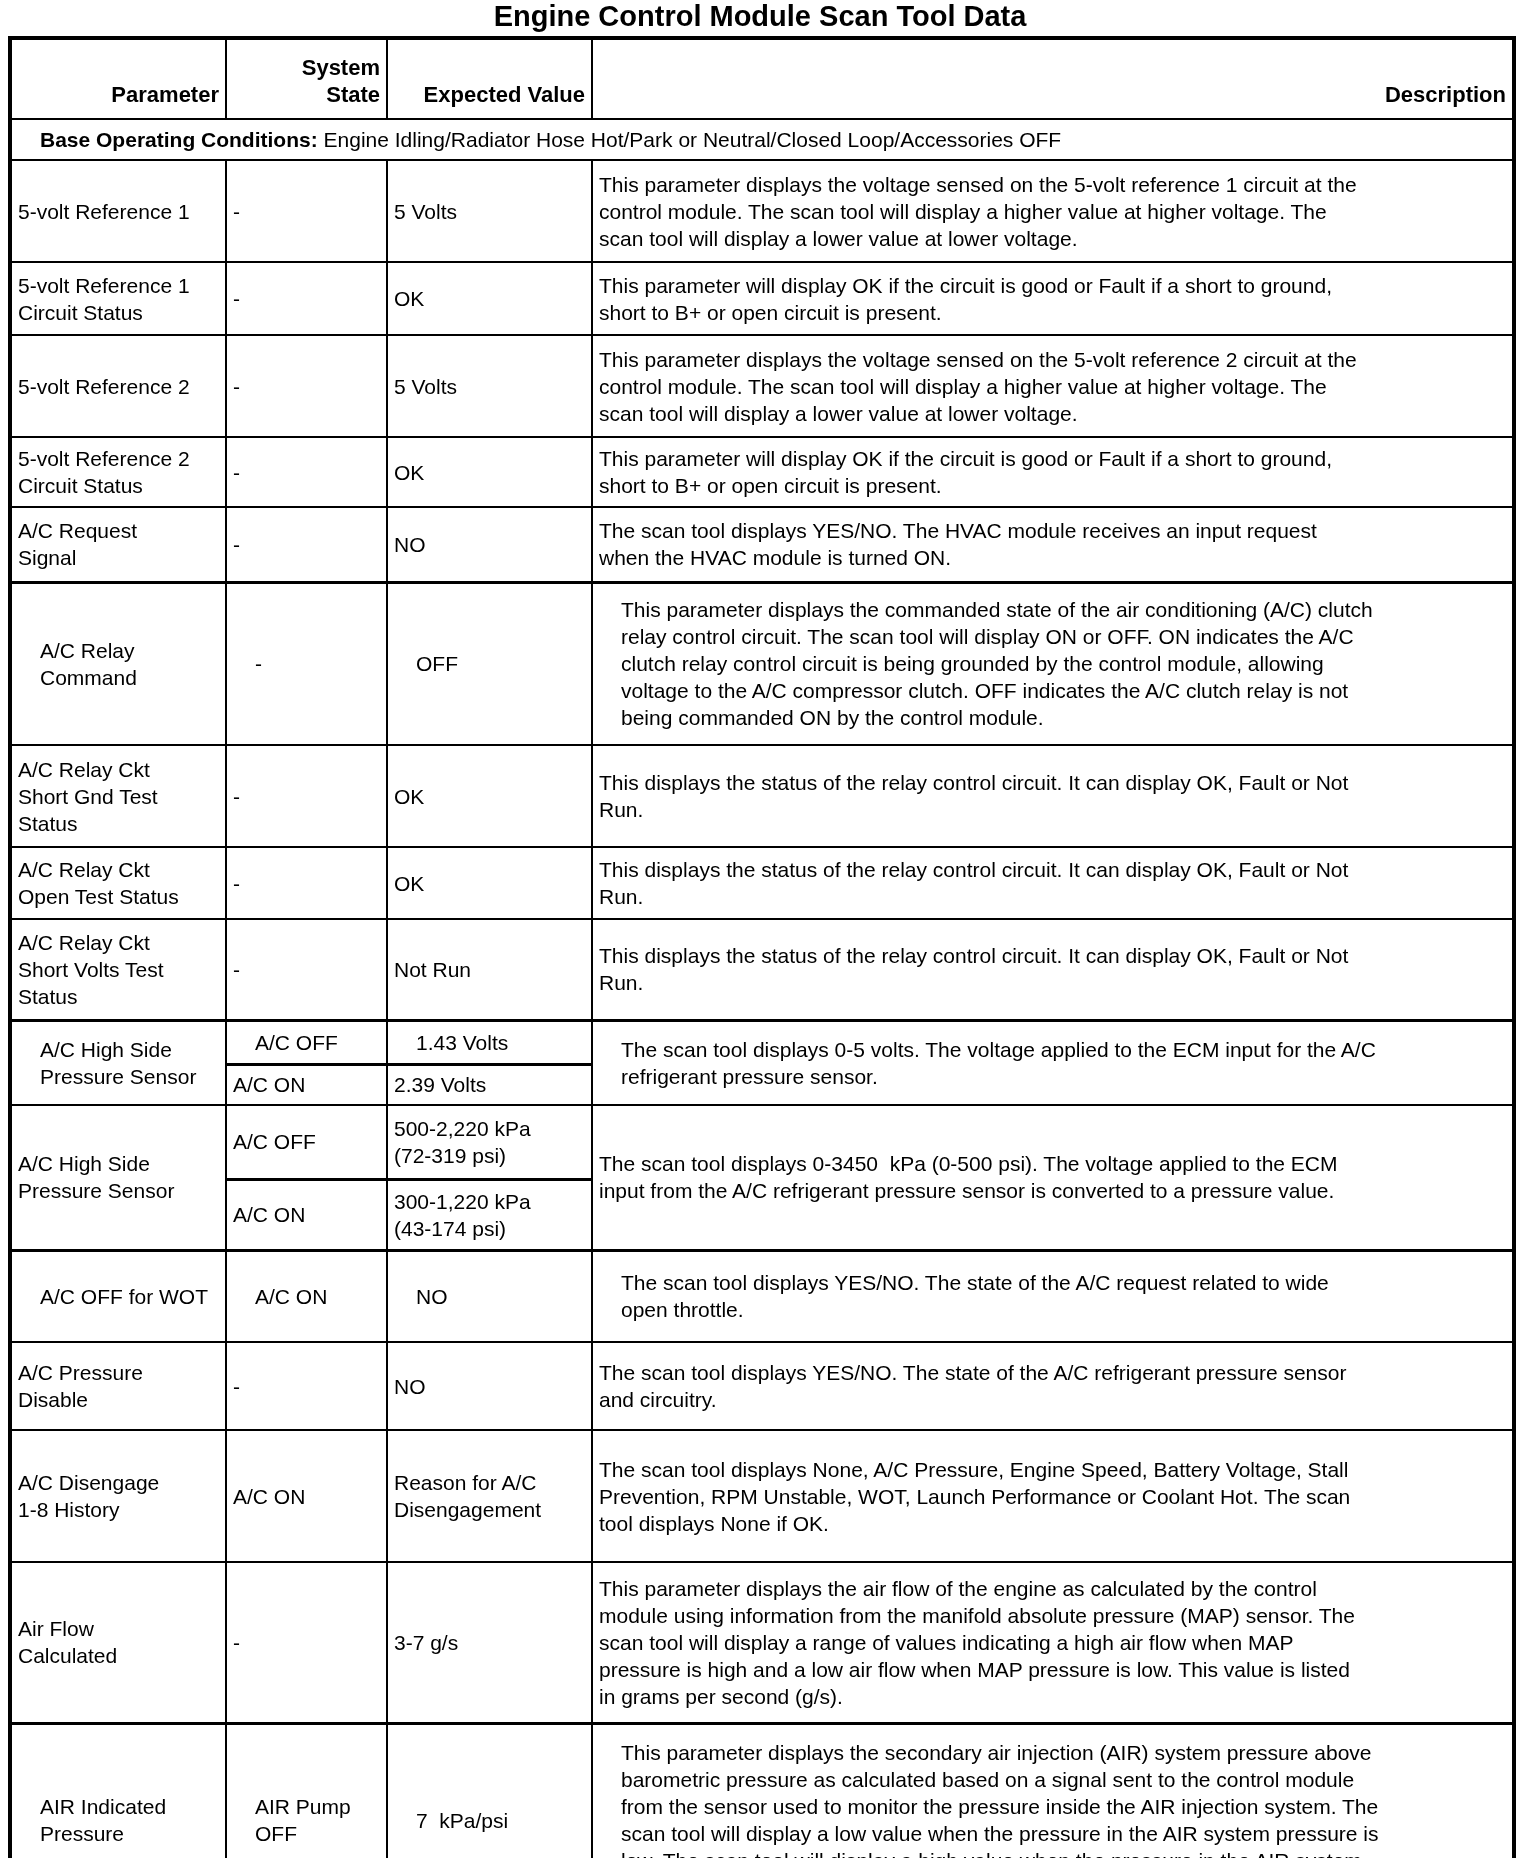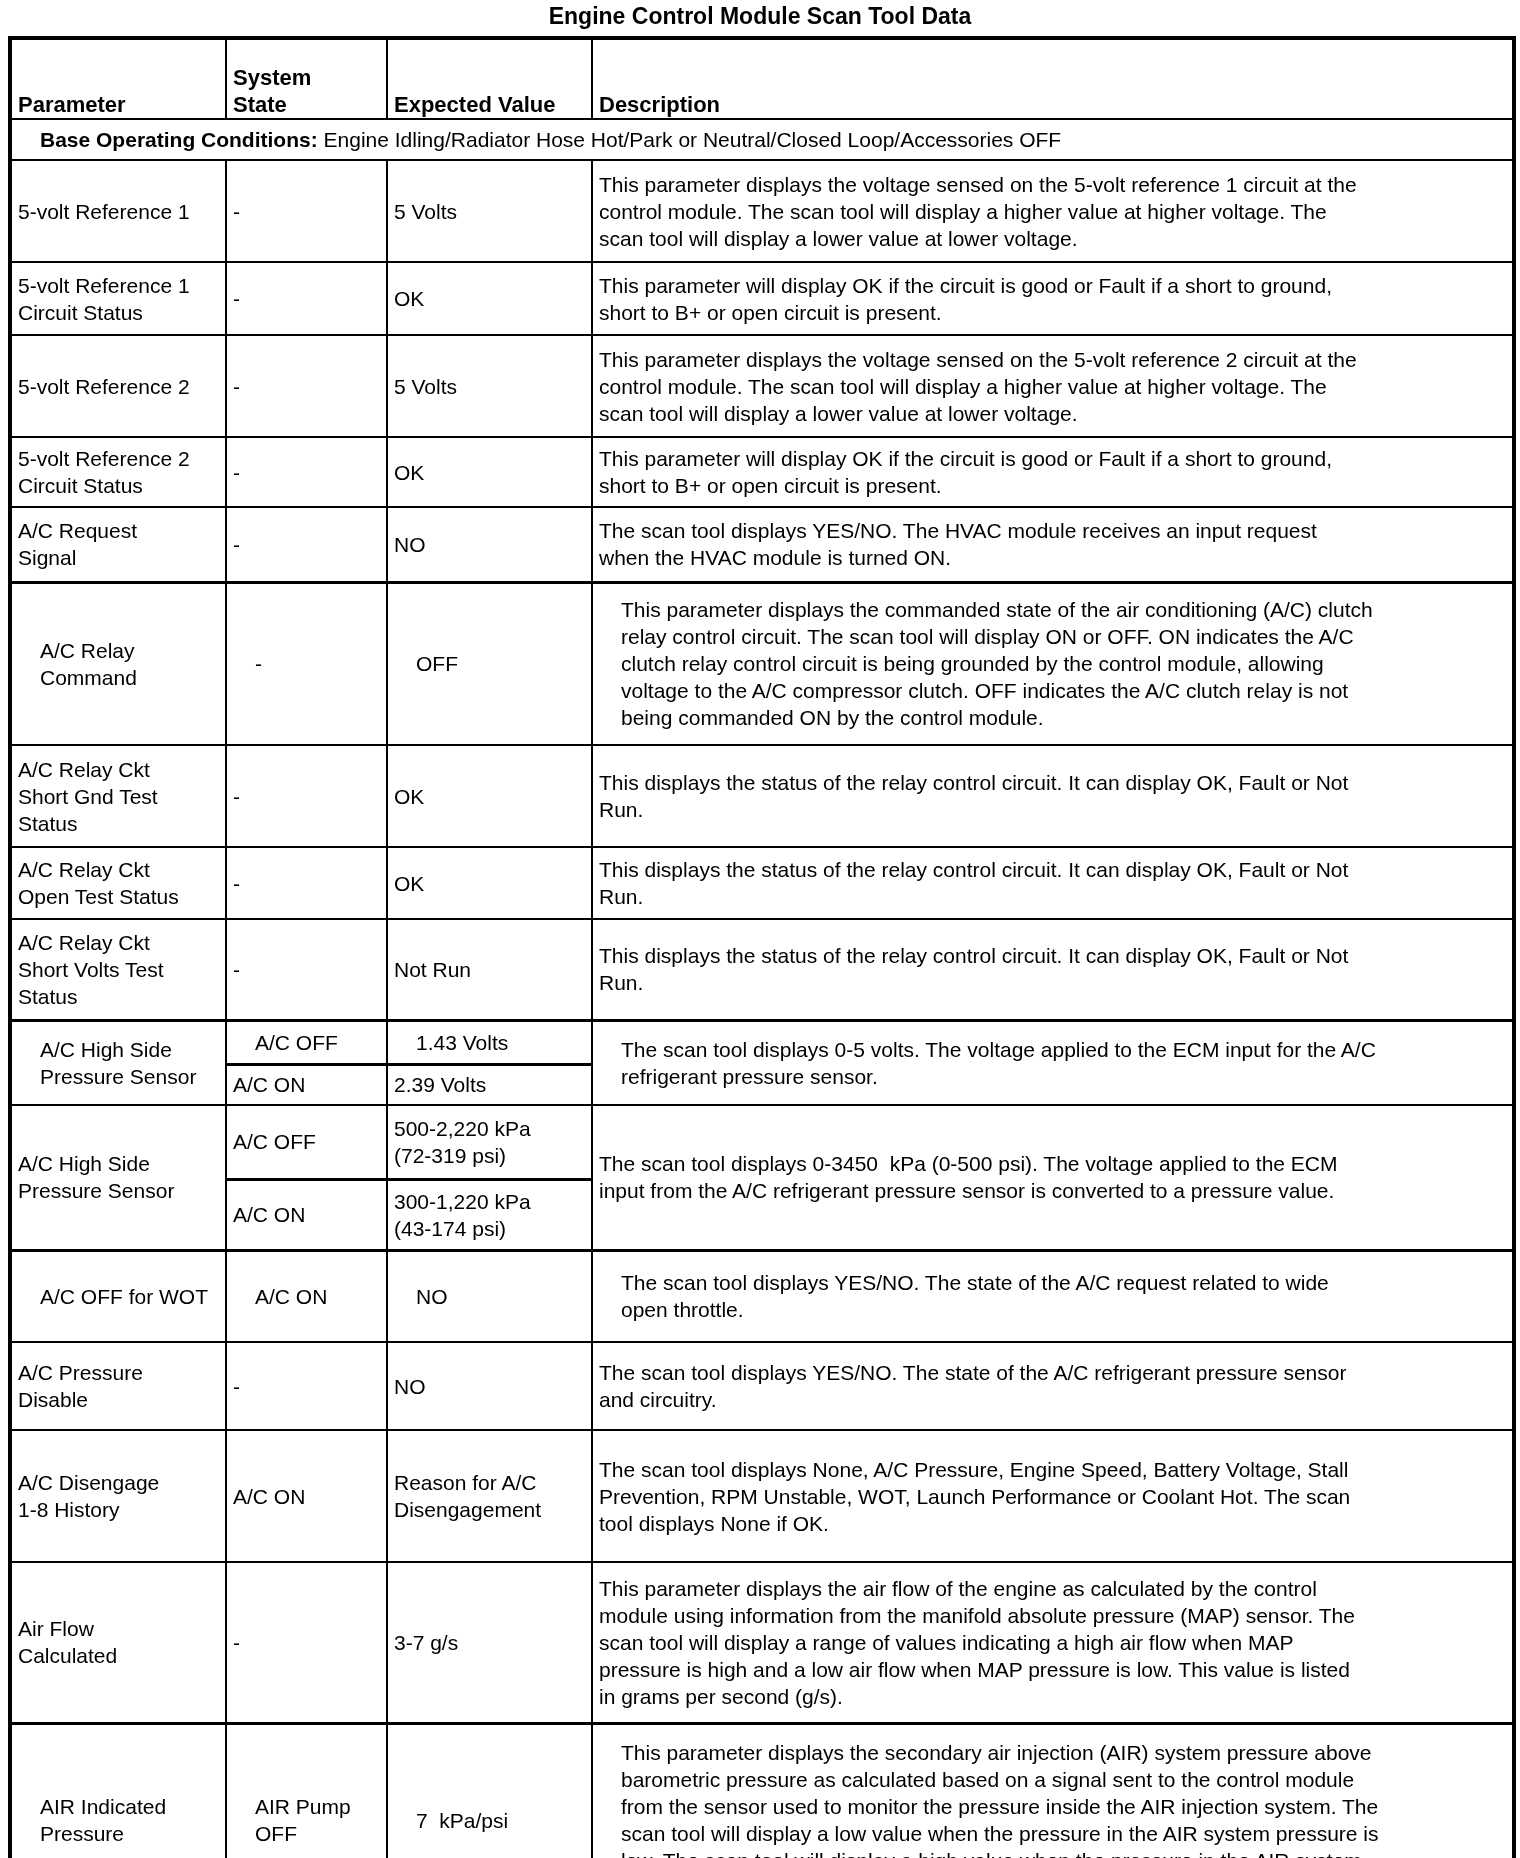--- a/index.html
+++ b/index.html
@@ -6,21 +6,21 @@
   html, body {
     margin: 0; padding: 0;
     width: 1520px; height: 1858px;
     background: #ffffff;
     color: #000000;
     font-family: "Liberation Sans", sans-serif;
   }
   .page { position: relative; width: 1520px; height: 1858px; overflow: hidden; }
   .doc-title {
     position: absolute; top: 3px; left: 0; width: 100%;
-    text-align: center; font-weight: bold; font-size: 23px; line-height: 26px;
+    text-align: center; font-weight: bold; font-size: 29px; line-height: 26px;
   }
   table.scan-table {
     position: absolute; top: 36px; left: 8px;
     width: 1504px;
     border-collapse: collapse; table-layout: fixed;
     border: 4px solid #000;
   }
   col.c1 { width: 216px; }
   col.c2 { width: 161px; }
   col.c3 { width: 205px; }
@@ -28,22 +28,22 @@
   th, td {
     border: 2px solid #000;
     font-size: 21px; line-height: 27px;
     padding: 3px 6px;
     vertical-align: middle;
     text-align: left;
     overflow: hidden;
   }
   th {
     font-size: 22px; font-weight: bold;
-    text-align: left; vertical-align: bottom;
-    padding-bottom: 0;
+    text-align: right; vertical-align: bottom;
+    padding-bottom: 10px;
     white-space: pre-wrap;
   }
   td.param, td.state, td.value, td.desc { white-space: pre-wrap; }
   tr.cond td { font-weight: normal; }
   tr.cond b { font-weight: bold; margin-left: 22px; }
   tr.thick > td { border-top-width: 3px; padding-left: 28px; }
   tr.subrow > td { border-top-width: 3px; }
 </style>
 </head>
 <body>

